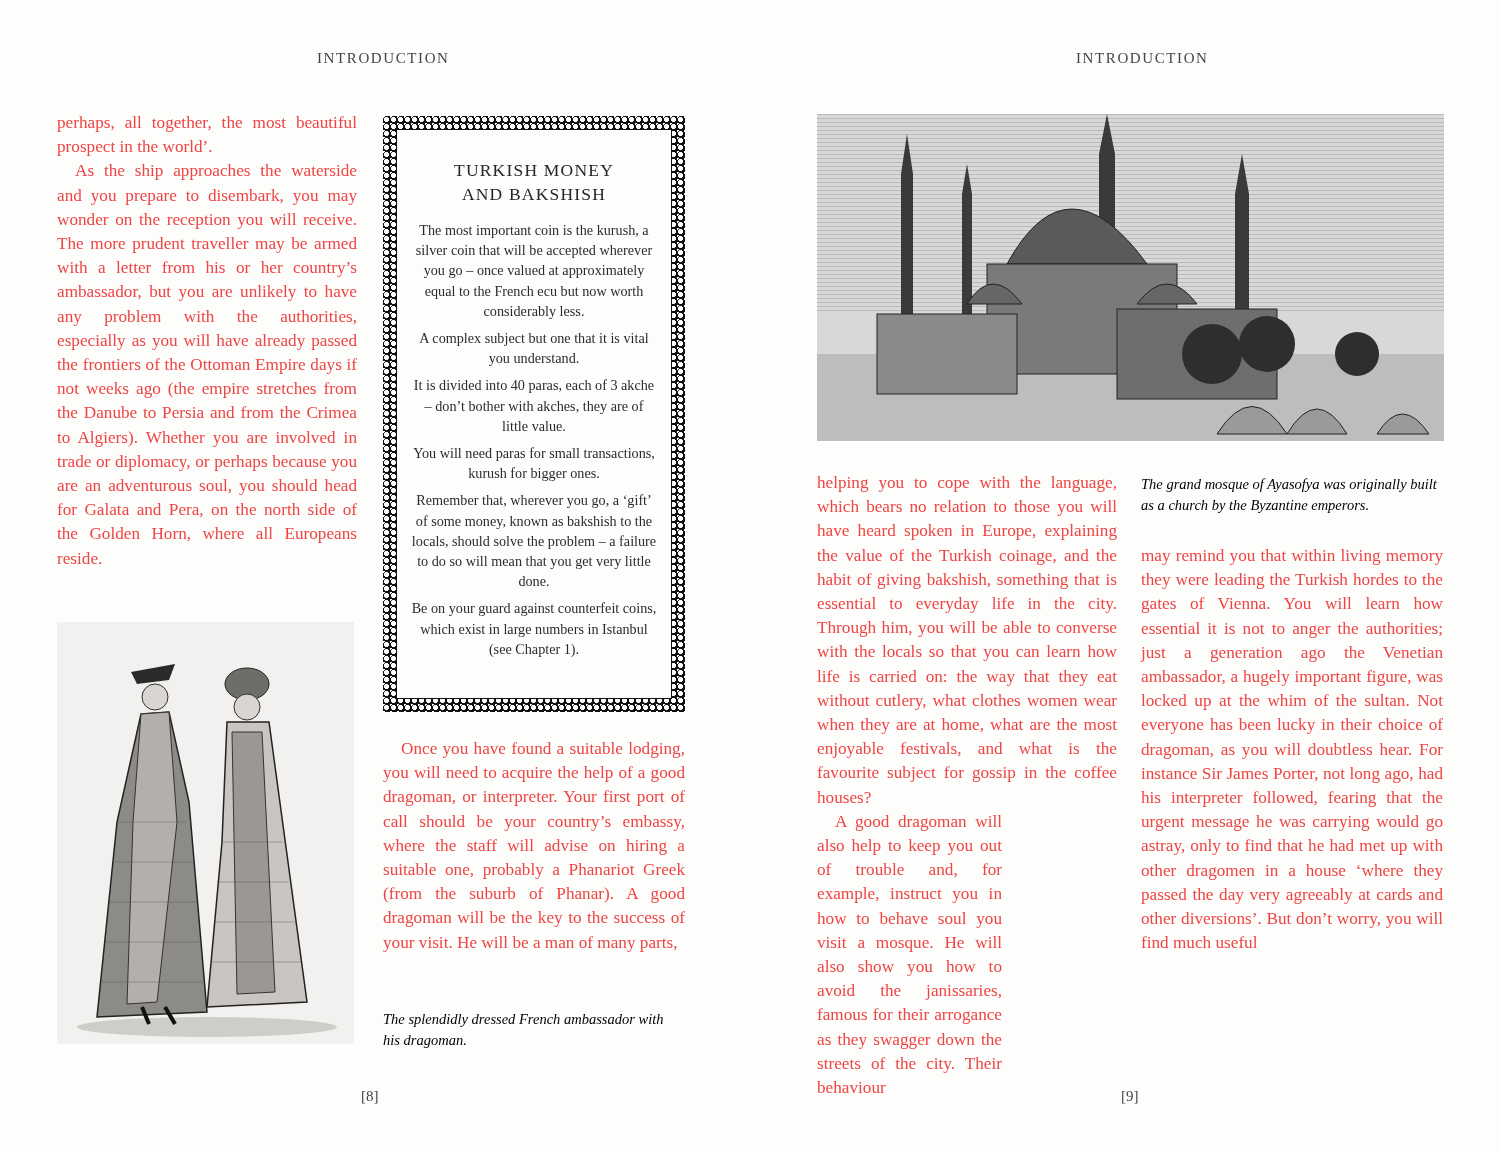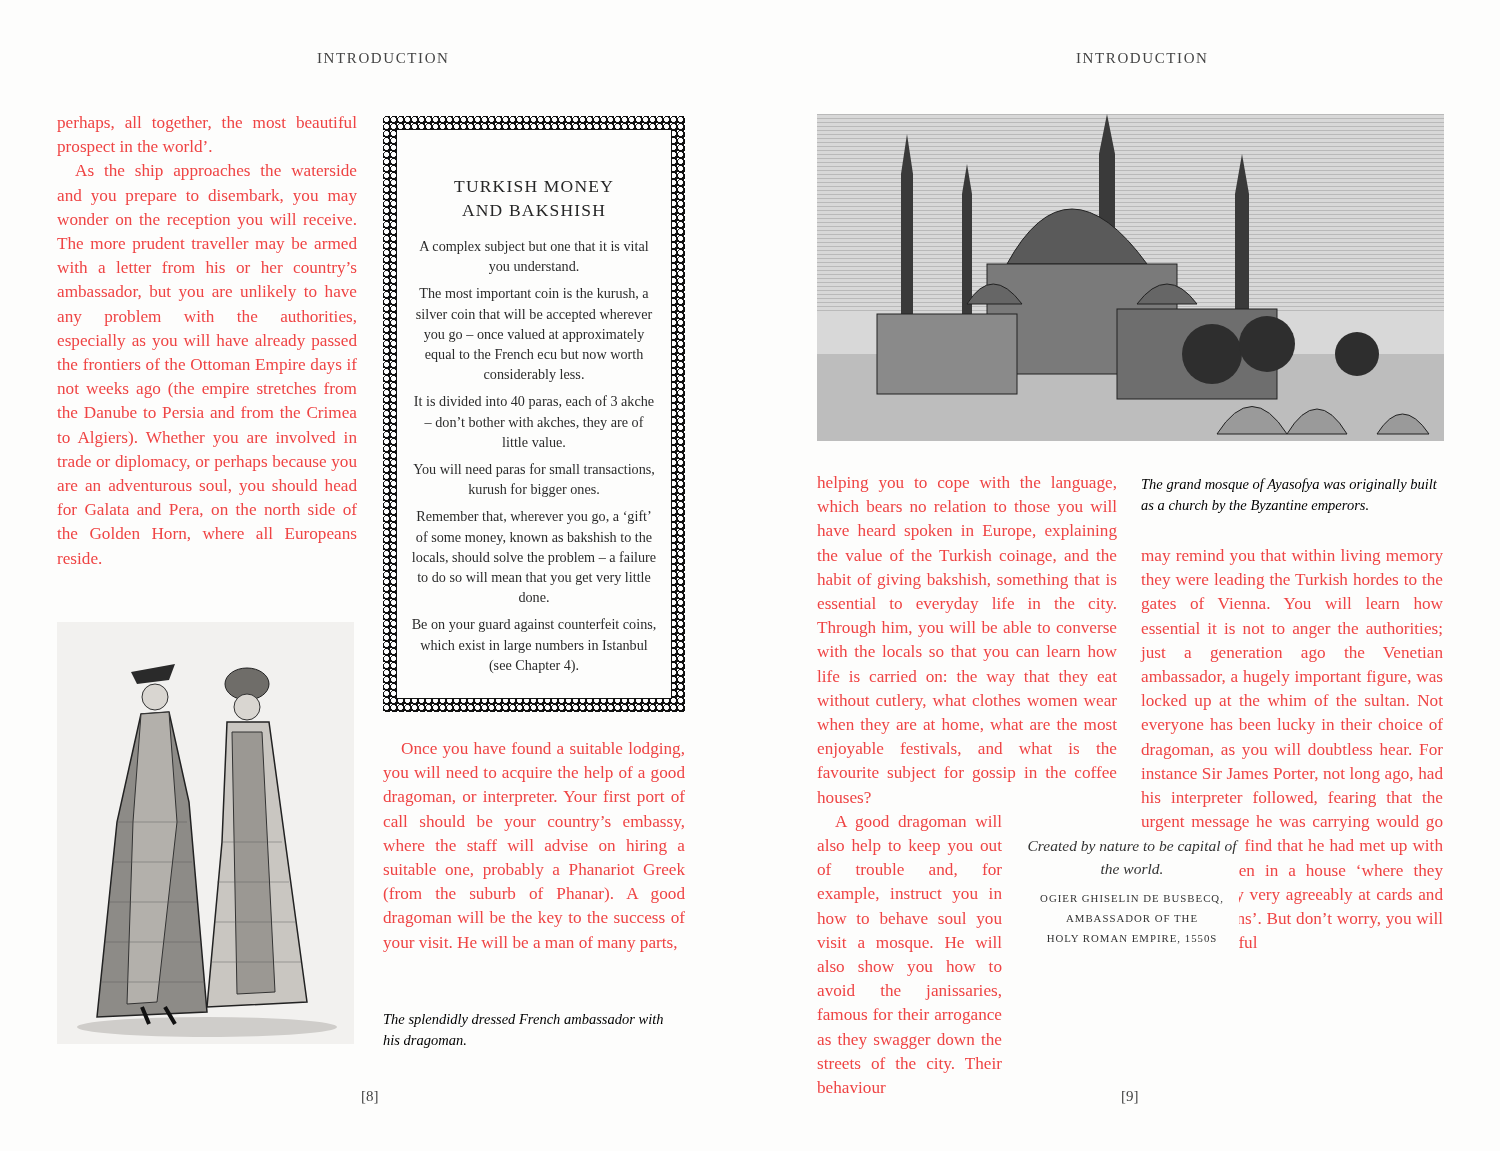--- a/index.html
+++ b/index.html
@@ -33,21 +33,21 @@
       radial-gradient(circle at 0 0, #fff 1.6px, transparent 2.2px);
     background-size:7px 7px, 7px 7px;
     padding:13px;
   }
   .sidebar-inner {
     background:#fdfdfc; width:100%; height:100%; box-sizing:border-box;
     padding:28px 14px 0 14px; text-align:center; border:1.5px solid #111;
   }
   .sidebar-title {
     font-size:17.5px; letter-spacing:1.2px; line-height:24px; color:#262626;
-    margin:16px 0 14px 0;
+    margin:0 0 14px 0;
   }
   .sidebar-para { font-size:14.2px; line-height:20.2px; margin:0 0 7px 0; color:#2b2b2b; }
 
   .illus { position:absolute; background:#f4f3f1; overflow:hidden; }
   .illus-left { left:57px; top:622px; width:297px; height:422px; }
   .caption { position:absolute; font-style:italic; font-size:14.5px; line-height:20.5px; color:#000000; }
   .caption-left { left:383px; top:1009px; width:300px; }
 
   .illus-right { left:67px; top:114px; width:627px; height:327px; }
   .caption-right { left:391px; top:474px; width:306px; }
@@ -69,26 +69,26 @@
     <p>perhaps, all together, the most beautiful prospect in the world’.</p>
     <p class="indent last">As the ship approaches the waterside and you prepare to disembark, you may wonder on the reception you will receive. The more prudent traveller may be armed with a letter from his or her country’s ambassador, but you are unlikely to have any problem with the authorities, especially as you will have already passed the frontiers of the Ottoman Empire days if not weeks ago (the empire stretches from the Danube to Persia and from the Crimea to Algiers). Whether you are involved in trade or diplomacy, or perhaps because you are an adventurous soul, you should head for Galata and Pera, on the north side of the Golden Horn, where all Europeans reside.</p>
   </div>
 
   <div class="sidebar-box">
     <div class="sidebar-inner">
       <div class="sidebar-title">
         <div>TURKISH MONEY</div>
         <div>AND BAKSHISH</div>
       </div>
+      <p class="sidebar-para">The most important coin is the kurush, a silver coin that will be accepted wherever you go – once valued at approximately equal to the French ecu but now worth considerably less.</p>
       <p class="sidebar-para">A complex subject but one that it is vital you understand.</p>
-      <p class="sidebar-para">The most important coin is the kurush, a silver coin that will be accepted wherever you go – once valued at approximately equal to the French ecu but now worth considerably less.</p>
       <p class="sidebar-para">It is divided into 40 paras, each of 3 akche – don’t bother with akches, they are of little value.</p>
       <p class="sidebar-para">You will need paras for small transactions, kurush for bigger ones.</p>
       <p class="sidebar-para">Remember that, wherever you go, a ‘gift’ of some money, known as bakshish to the locals, should solve the problem – a failure to do so will mean that you get very little done.</p>
-      <p class="sidebar-para">Be on your guard against counterfeit coins, which exist in large numbers in Istanbul (see Chapter 4).</p>
+      <p class="sidebar-para">Be on your guard against counterfeit coins, which exist in large numbers in Istanbul (see Chapter 1).</p>
     </div>
   </div>
 
   <div class="illus illus-left" aria-label="Engraving of the French ambassador and his dragoman">
     <svg width="297" height="422" viewBox="0 0 297 422">
       <rect width="297" height="422" fill="#f2f1ef"></rect>
       <ellipse cx="150" cy="405" rx="130" ry="10" fill="#cfcdca"></ellipse>
 
       <path d="M74 50 L118 42 L112 58 L80 62 Z" fill="#2a2a2a"></path>
       <circle cx="98" cy="75" r="13" fill="#d9d6d1" stroke="#333"></circle>
@@ -165,23 +165,15 @@
 
   <div class="body-text col-r1">
     <p>helping you to cope with the language, which bears no relation to those you will have heard spoken in Europe, explaining the value of the Turkish coinage, and the habit of giving bakshish, something that is essential to everyday life in the city. Through him, you will be able to converse with the locals so that you can learn how life is carried on: the way that they eat without cutlery, what clothes women wear when they are at home, what are the most enjoyable festivals, and what is the favourite subject for gossip in the coffee houses?</p>
     <p class="indent last" style="width:185px;">A good dragoman will also help to keep you out of trouble and, for example, instruct you in how to behave soul you visit a mosque. He will also show you how to avoid the janissaries, famous for their arrogance as they swagger down the streets of the city. Their behaviour</p>
   </div>
 
   <div class="body-text col-r2">
     <p class="last">may remind you that within living memory they were leading the Turkish hordes to the gates of Vienna. You will learn how essential it is not to anger the authorities; just a generation ago the Venetian ambassador, a hugely important figure, was locked up at the whim of the sultan. Not everyone has been lucky in their choice of dragoman, as you will doubtless hear. For instance Sir James Porter, not long ago, had his interpreter followed, fearing that the urgent message he was carrying would go astray, only to find that he had met up with other dragomen in a house ‘where they passed the day very agreeably at cards and other diversions’. But don’t worry, you will find much useful</p>
   </div>
 
-  <div class="quote-box" style="background:#fdfdfc;">
-    <div class="quote-text">Created by nature to be capital of the world.</div>
-    <div class="quote-attrib">
-      <div>Ogier Ghiselin de Busbecq,</div>
-      <div>Ambassador of the</div>
-      <div>Holy Roman Empire, 1550s</div>
-    </div>
-  </div>
 
   <div class="folio">[9]</div>
 </div>
 
 </body></html>

